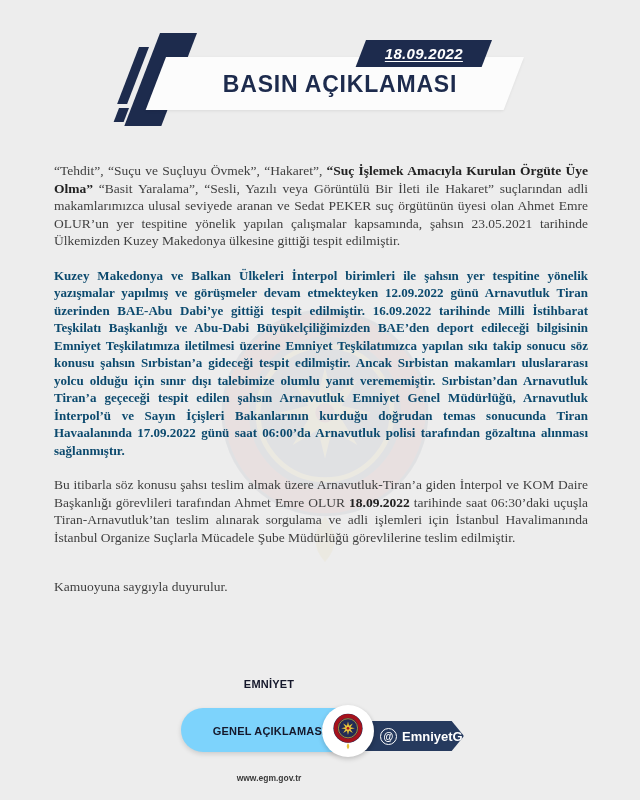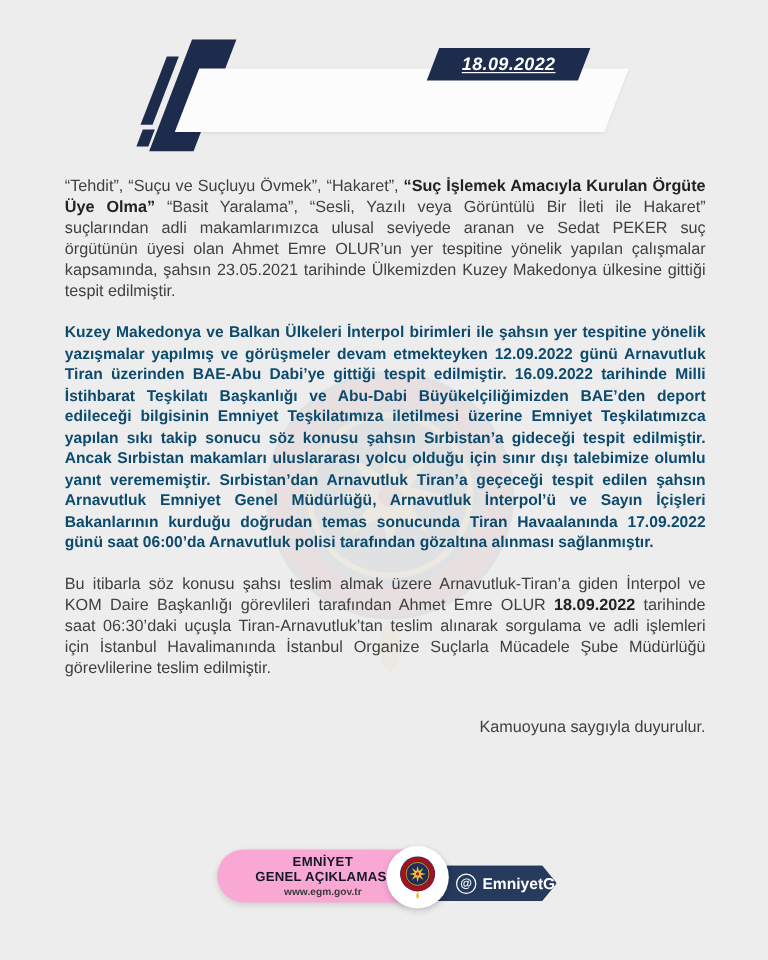--- a/index.html
+++ b/index.html
@@ -32,49 +32,49 @@
     letter-spacing:.3px;
   }
   .header-title{
     position:absolute;left:160px;top:71px;width:360px;
     text-align:center;color:#1d2b4d;
     font-size:23px;font-weight:800;letter-spacing:.8px;
   }
   
   .watermark{position:absolute;left:185px;top:285px;opacity:.055;}
   
-  .content{position:absolute;left:54px;top:146px;width:534px;}
+  .content{position:absolute;left:54px;top:162px;width:534px;font-family:Liberation Serif, serif;}
   .para{
     margin:0 0 17px 0;
     font-size:13.5px;line-height:17.5px;
     color:#3f3f3f;text-align:justify;
   }
   .para b{color:#222;}
   .bold-para{font-weight:700;color:#0c4a6e;font-size:13px;}
-  .closing{text-align:right;margin-top:32px;}
+  .closing{text-align:left;margin-top:32px;}
   
   .ribbon{
     position:absolute;left:352px;top:721px;width:112px;height:30px;
     background:#263a5e;
     clip-path:polygon(0 0,89% 0,100% 50%,89% 100%,0 100%);
     display:flex;align-items:center;gap:5px;
     padding-left:28px;box-sizing:border-box;z-index:1;
   }
   .at-circle{
     width:15px;height:15px;border:1.5px solid #fff;border-radius:50%;
     color:#fff;font-size:10px;font-weight:700;
     display:flex;align-items:center;justify-content:center;flex:none;
   }
   .handle{color:#fff;font-size:13px;font-weight:700;}
   .pill{
     position:absolute;left:181px;top:708px;width:192px;height:44px;
-    background:#f9a8d4;border-radius:22px;
+    background:#7dd3fc;border-radius:22px;
     box-shadow:0 2px 5px rgba(0,0,0,.14);
     display:flex;flex-direction:column;align-items:center;justify-content:center;
-    padding-right:16px;box-sizing:border-box;z-index:2;
+    padding-right:16px;box-sizing:border-box;z-index:2;gap:35px;
   }
   .pill .org{font-size:11px;font-weight:800;color:#15182b;line-height:12px;letter-spacing:.2px;}
   .pill .site{font-size:8.5px;font-weight:700;color:#3a3a3a;margin-top:1px;text-align:right;}
   .logo-circle{
     position:absolute;left:322px;top:705px;width:52px;height:52px;
     background:#ffffff;border-radius:50%;
     box-shadow:0 2px 5px rgba(0,0,0,.18);
     display:flex;align-items:center;justify-content:center;z-index:3;
   }
 </style>
@@ -83,20 +83,21 @@
 
 <div class="page">
 
   <div class="stripe stripe-big"></div>
   <div class="stripe stripe-thin"></div>
   <div class="stripe stripe-dot"></div>
   <div class="band"></div>
   <div class="date-plate">
     <span>18.09.2022</span>
   </div>
+  <div class="header-title">BASIN AÇIKLAMASI</div>
 
   <div class="watermark">
     <svg width="280" height="280" viewBox="0 0 46 46">
       <circle cx="23" cy="21" r="17" fill="#1d2b4d"></circle>
       <circle cx="23" cy="21" r="14.5" fill="none" stroke="#a6121c" stroke-width="4"></circle>
       <circle cx="23" cy="21" r="11" fill="#1d2b4d" stroke="#d9b02e" stroke-width="0.8"></circle>
       <polygon fill="#d9b02e" points="23,13.5 24.15,18.23 28.3,15.7 25.77,19.85 30.5,21 25.77,22.15 28.3,26.3 24.15,23.77 23,28.5 21.85,23.77 17.7,26.3 20.23,22.15 15.5,21 20.23,19.85 17.7,15.7 21.85,18.23"></polygon>
       <circle cx="23" cy="21" r="1.6" fill="#a6121c"></circle>
       <path d="M23,38 q3.2,4 0,7.5 q-3.2,-3.5 0,-7.5 Z" fill="#d9b02e"></path>
     </svg>

